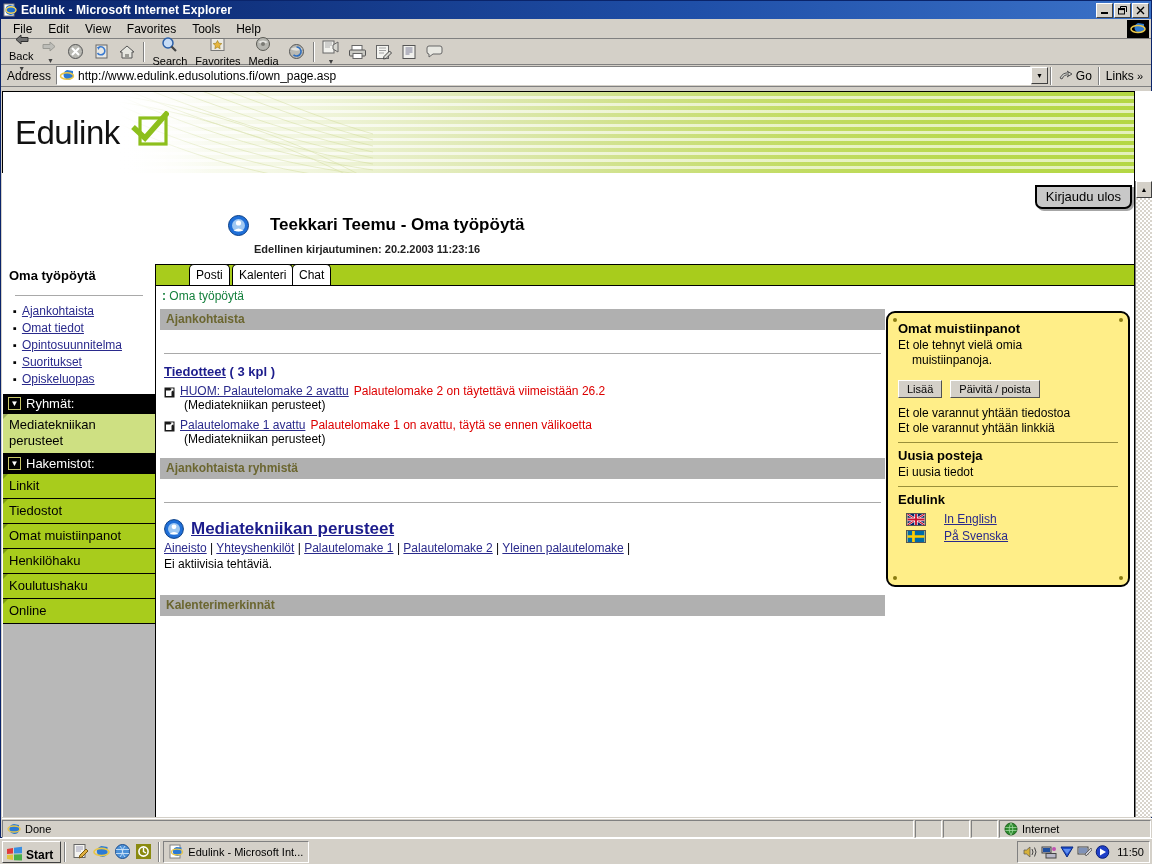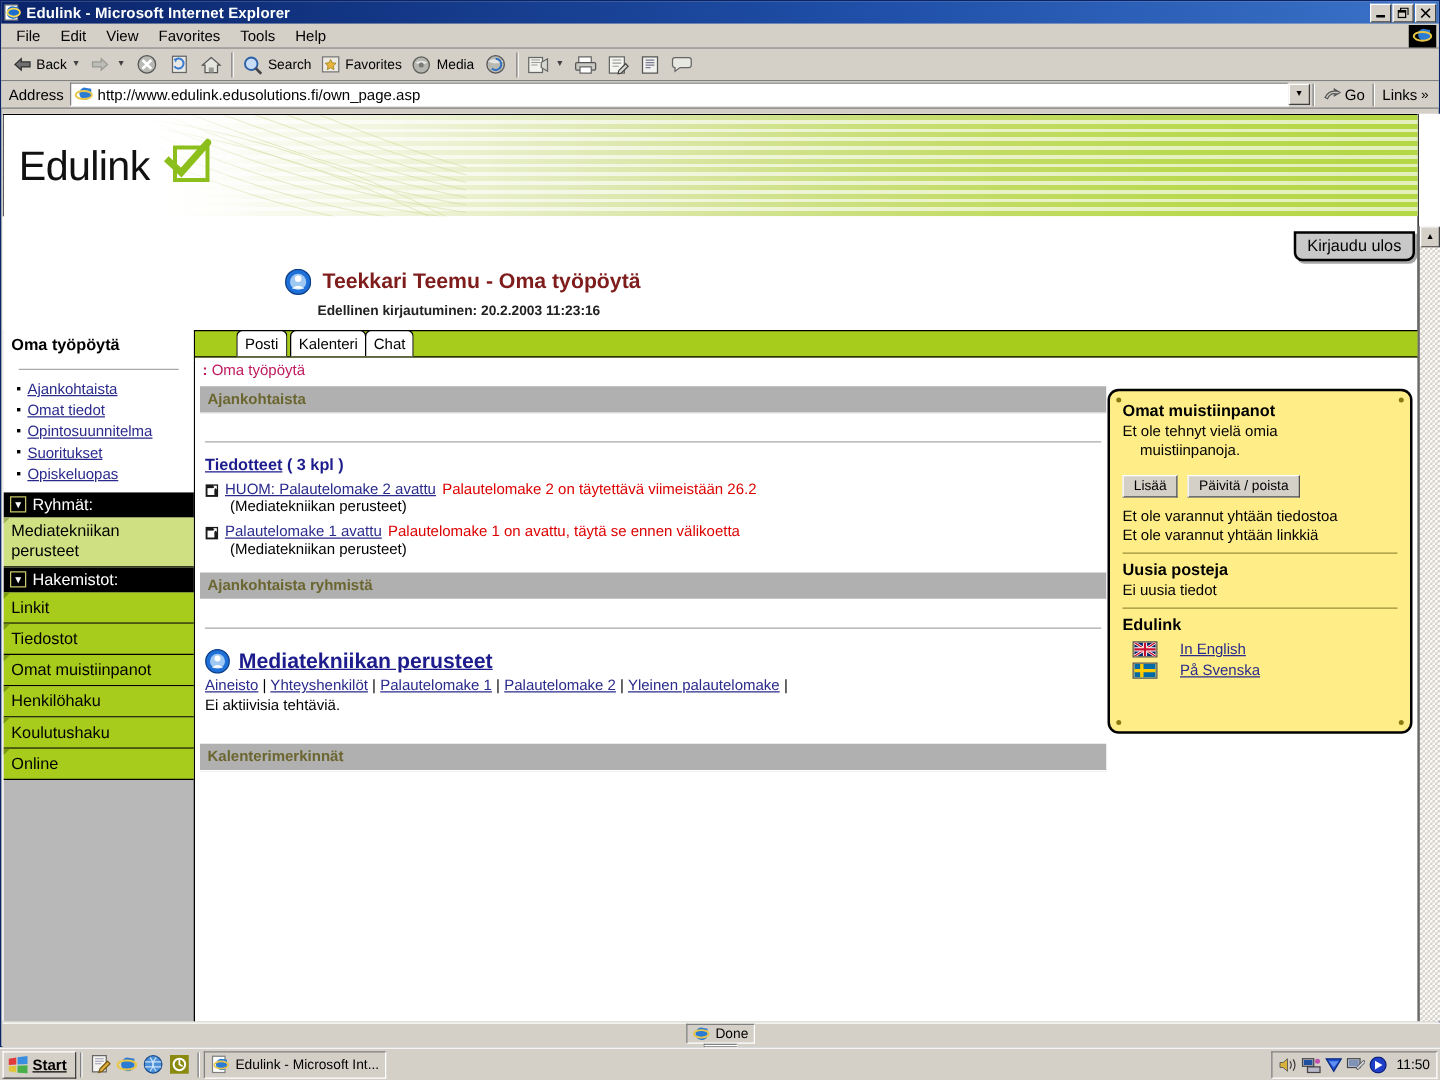--- a/index.html
+++ b/index.html
@@ -66,20 +66,21 @@
   #toolbar {
     height: 26px; display: flex; align-items: center;
     background: #d4d0c8;
     border-bottom: 1px solid #808080;
     padding-left: 4px; gap: 0;
   }
   .tb-item {
     display: flex; align-items: center; gap: 3px;
     padding: 2px 4px; font-size: 11px; color: #000;
     white-space: nowrap;
+    flex-direction: column;
   }
   .tb-sep { width: 2px; height: 20px; border-left: 1px solid #808080; border-right: 1px solid #fff; margin: 0 3px; }
   .tb-arrow { font-size: 7px; color: #404040; margin-left: 1px; }
   .tb-gray { color: #9a9a94; }
 
   
   #addressbar {
     height: 22px; display: flex; align-items: center;
     background: #d4d0c8;
     border-bottom: 1px solid #808080;
@@ -151,22 +152,22 @@
     font-family: "Liberation Sans", sans-serif;
     letter-spacing: -0.5px;
   }
   #logo-check {
     position: absolute; left: 128px; top: 19px; width: 38px; height: 36px;
   }
   #user-icon {
     position: absolute; left: 226px; top: 124px; width: 21px; height: 21px;
   }
   #user-title {
-    position: absolute; left: 256px; top: 124px;
-    font-size: 17px; font-weight: bold; color: #7f1d1d;
+    position: absolute; left: 268px; top: 124px;
+    font-size: 17px; font-weight: bold; color: #000000;
     white-space: nowrap;
   }
   #user-sub {
     position: absolute; left: 252px; top: 152px;
     font-size: 11px; font-weight: bold; color: #222;
     white-space: nowrap;
   }
   #logout-btn {
     position: absolute; right: 2px; top: 94px;
     background: #c8c8c8;
@@ -248,21 +249,21 @@
     border-top: 5px solid #7a9a12; border-right: 5px solid transparent;
   }
   .sb-group::before { border-top-color: #9fae5e; }
 
   
   #content {
     position: absolute; left: 155px; top: 196px; width: 977px; height: 598px;
     background: #fff;
   }
   #breadcrumb {
-    font-size: 12px; color: #be185d; padding: 2px 0 6px 5px;
+    font-size: 12px; color: #15803d; padding: 2px 0 6px 5px;
     font-weight: bold;
   }
   #breadcrumb span.bc { font-weight: normal; }
   #main-col { position: absolute; left: 3px; top: 22px; width: 725px; }
   .sec-header {
     background: #b0b0b0; color: #6b6630;
     font-size: 12px; font-weight: bold;
     padding: 3px 0 4px 6px;
     border-bottom: 1px solid #fff;
   }
@@ -340,46 +341,45 @@
     font-size: 7px; color: #000;
   }
   #sb-up { top: 0; }
 
   
   #statusbar {
     position: absolute; left: 1px; top: 817px; width: 1150px; height: 20px;
     background: #d4d0c8;
     display: flex; align-items: center;
     border-top: 1px solid #fff;
-    flex-direction: column;
   }
   .st-cell {
     height: 18px; border: 1px solid;
     border-color: #808080 #fff #fff #808080;
     display: flex; align-items: center; gap: 4px;
     padding: 0 4px; font-size: 11px; color: #000;
     margin-right: 1px;
   }
   #st-main { flex: 1 1 auto; min-width: 0; }
   .st-sm { width: 27px; }
   #st-zone { width: 152px; }
 
   
   #taskbar {
     position: absolute; left: 0; top: 838px; width: 1152px; height: 26px;
     background: #d4d0c8;
     border-top: 1px solid #fff;
     display: flex; align-items: center; padding: 0 2px;
   }
   #start-btn {
-    display: flex; align-items: center; gap: 3px;
+    display: flex; align-items: flex-end; gap: 3px;
     height: 22px; padding: 0 7px 0 3px;
     background: #d4d0c8;
     border: 1px solid; border-color: #fff #404040 #404040 #fff;
-    font-size: 12px; font-weight: bold; color: #000; text-decoration: underline;
+    font-size: 12px; font-weight: bold; color: #000;
   }
   .tb-vsep { width: 2px; height: 20px; border-left: 1px solid #808080; border-right: 1px solid #fff; margin: 0 3px; }
   #quicklaunch { display: flex; align-items: center; gap: 4px; padding: 0 3px; }
   .ql-icon { width: 17px; height: 17px; }
   #task-btn {
     display: flex; align-items: center; gap: 4px;
     height: 22px; max-width: 215px; padding: 0 5px;
     background: #d4d0c8;
     border: 1px solid; border-color: #808080 #fff #fff #808080;
     font-size: 11px; color: #000; white-space: nowrap; overflow: hidden;

